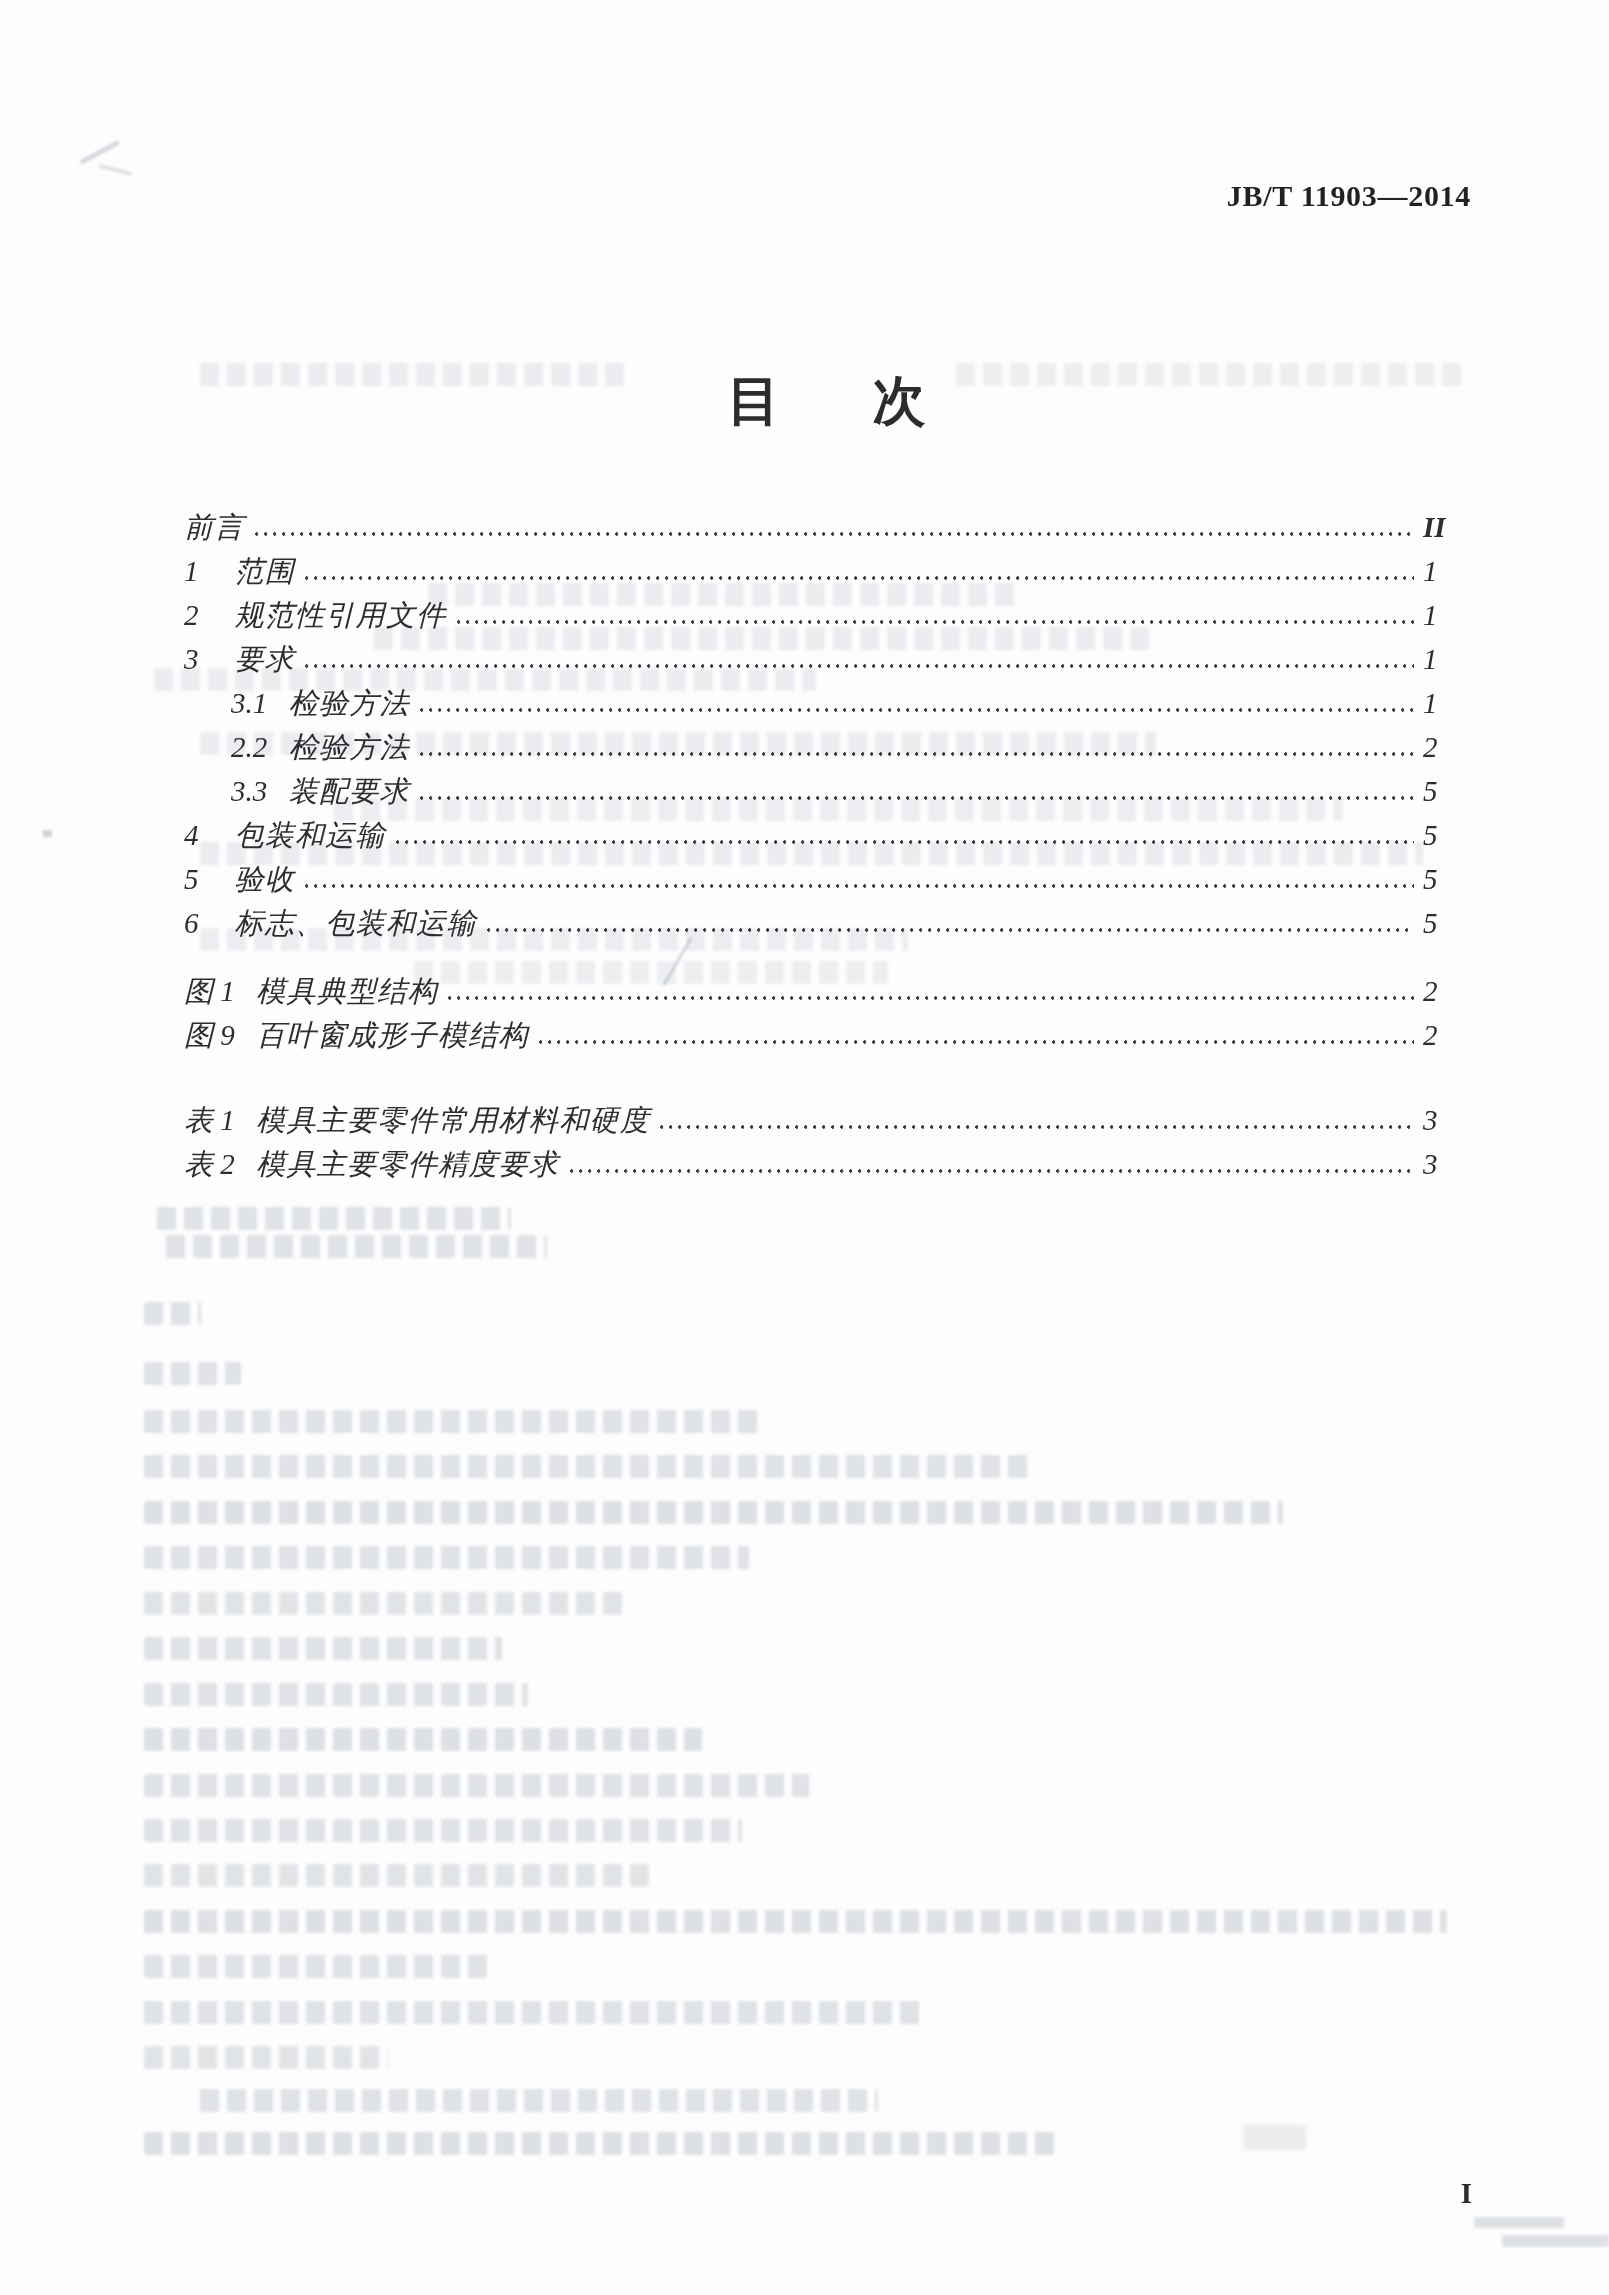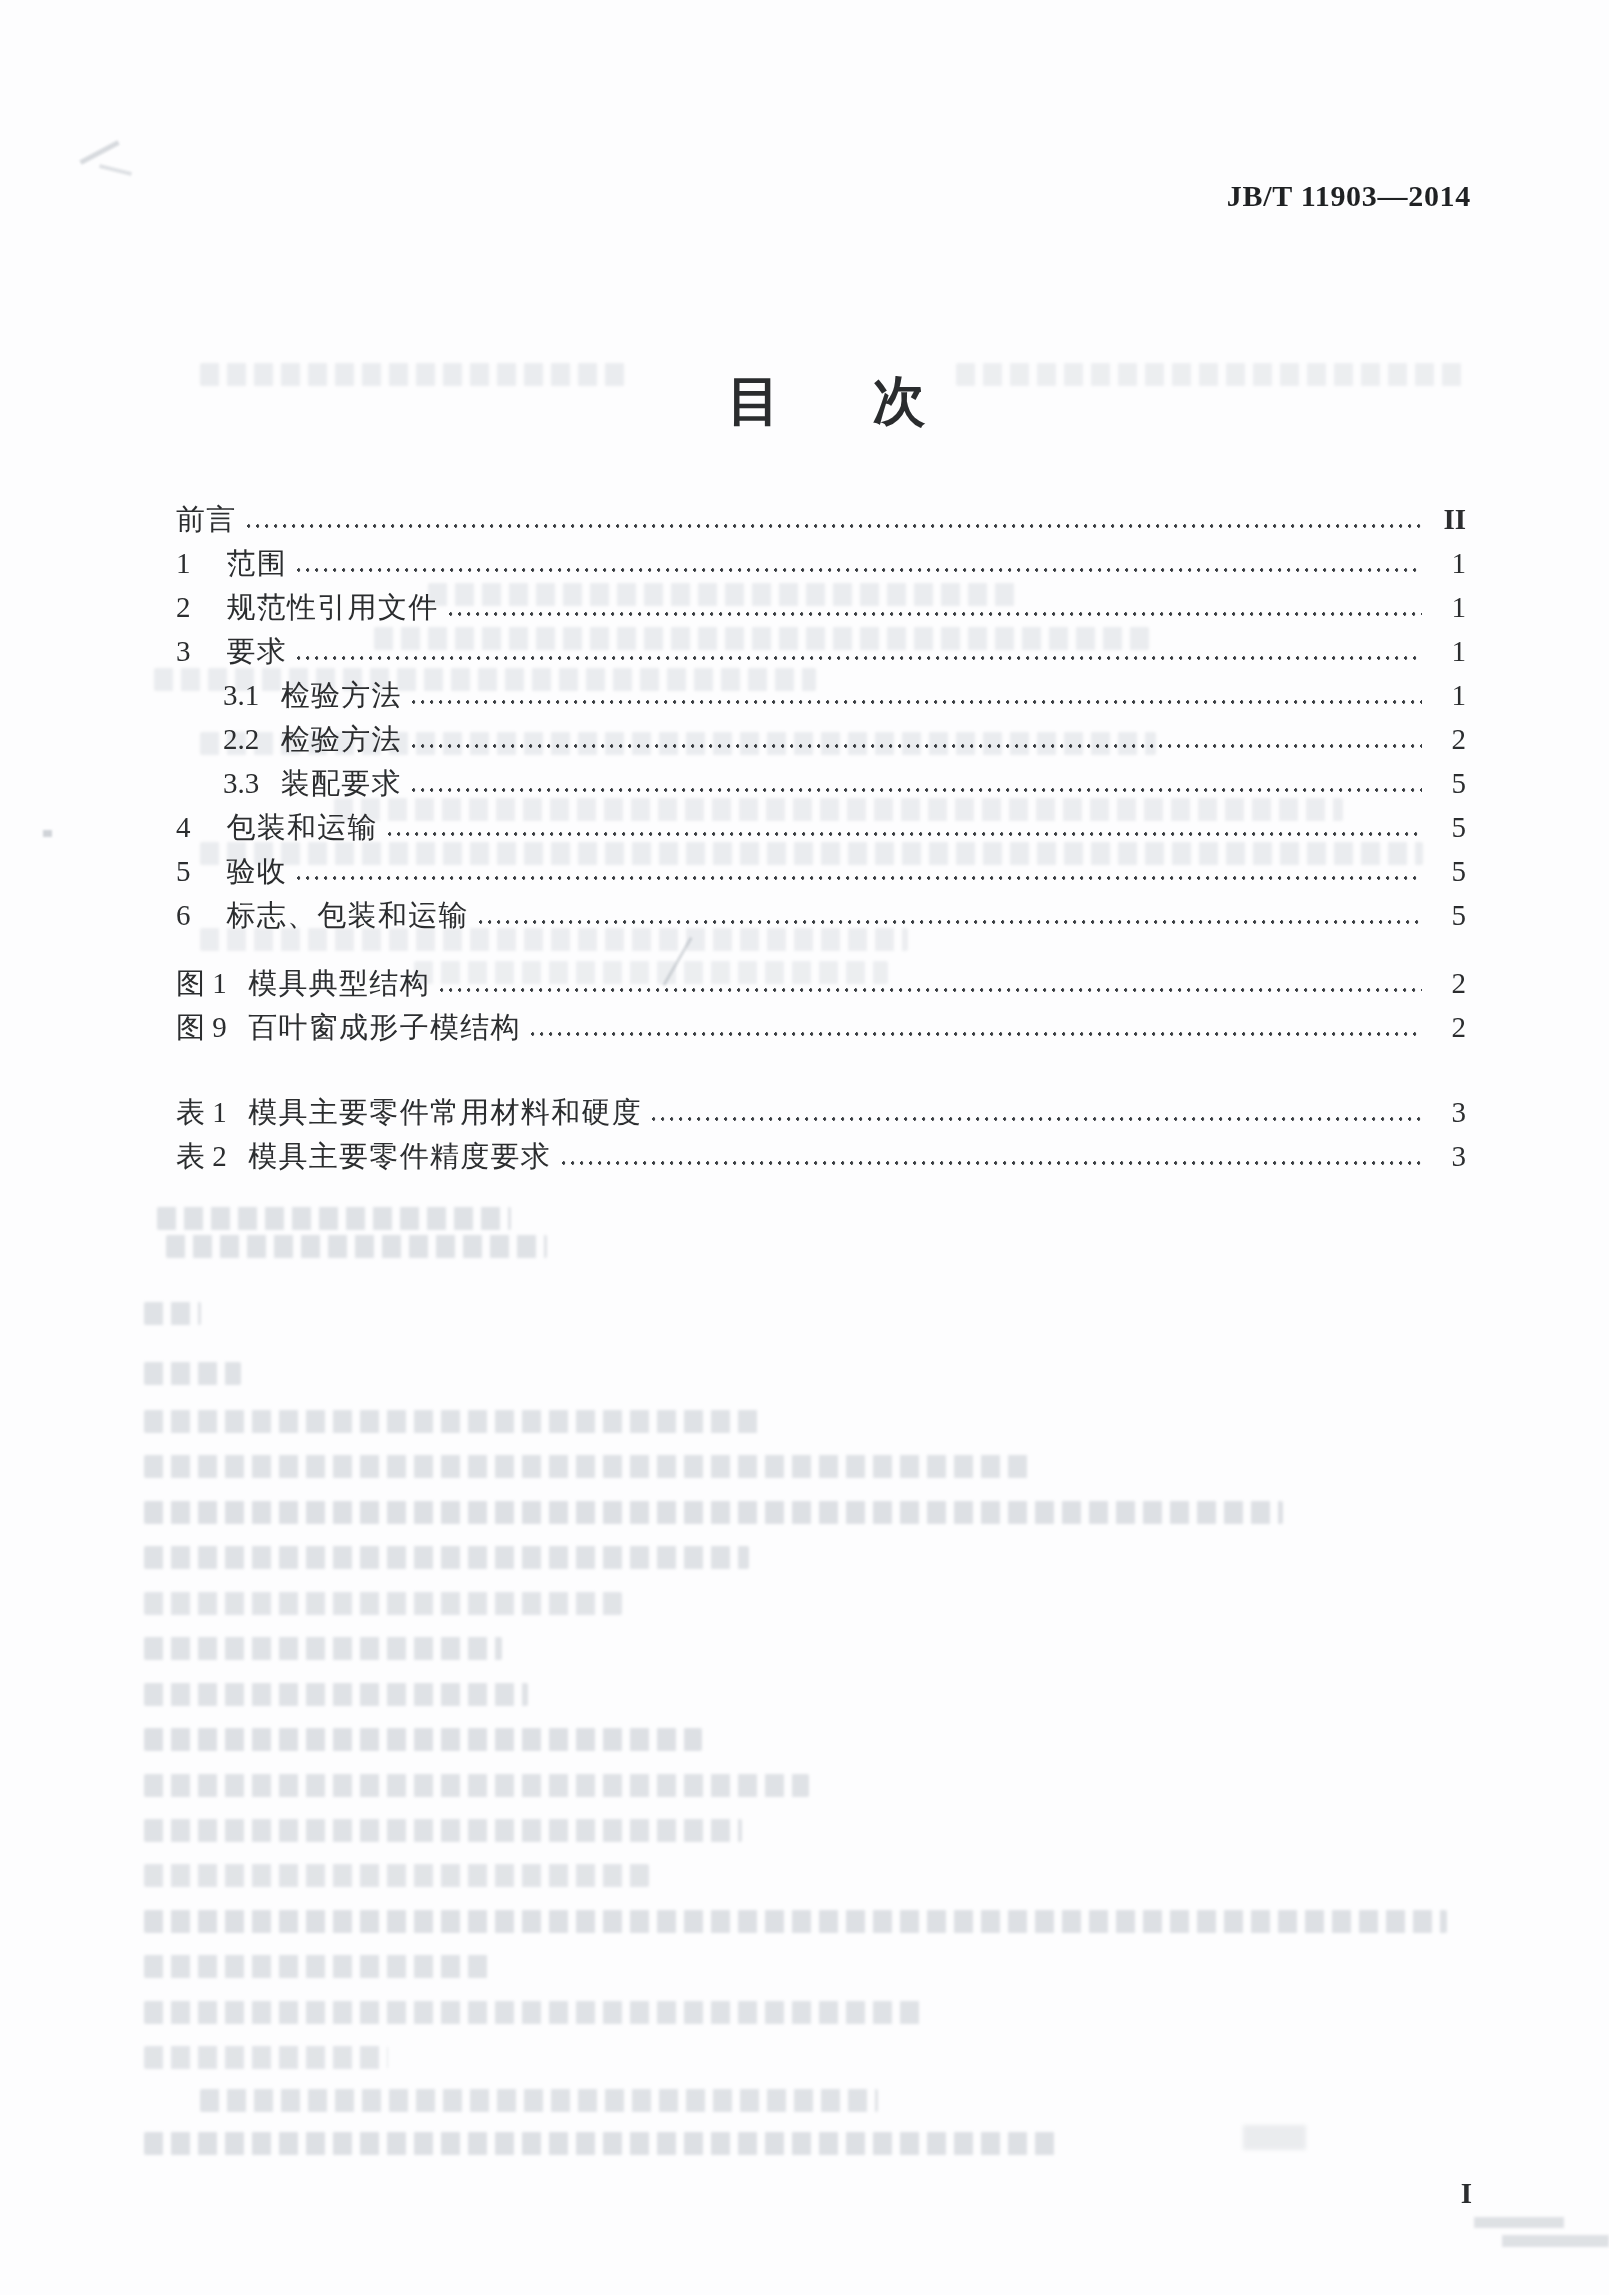--- a/index.html
+++ b/index.html
@@ -24,37 +24,37 @@
     text-align:center;font-size:53px;font-weight:700;
     word-spacing:79px;color:#2a2c2e;
     transform:translateX(21.4px);
   }
 
   
   .toc-block{
     position:absolute;top:486px;left:172px;right:140px;
     font-size:29px;color:#2b2d2f;
   }
-  .toc-group{margin:4px;padding:0;}
+  .toc-group{margin:12px;padding:0;font-style:italic;}
   .toc-group.figures{margin-top:24px;}
   .toc-group.tables{margin-top:41px;}
   .toc-row{
     height:44px;display:flex;align-items:flex-end;
     line-height:1.05;white-space:nowrap;
   }
   .toc-row.indent{padding-left:47px;}
   .num{display:inline-block;min-width:29px;margin-right:21.4px;}
   .num:empty{display:none;}
   .label{letter-spacing:1.3px;}
   .dots{
     flex:1 1 auto;height:6px;margin:0 9.4px 4.7px 9.4px;
     background-image:radial-gradient(circle at 2.7px 3px,#3b3f43 1.5px,rgba(0,0,0,0) 1.9px);
     background-size:9px 6px;background-repeat:repeat-x;
   }
-  .pg{min-width:35px;text-align:right;}
+  .pg{min-width:35px;text-align:left;}
   .pg.roman{font-weight:700;}
 
   
   .footer-page{
     position:absolute;top:2177px;right:138px;
     font-size:29px;font-weight:600;color:#2b2d2f;
   }
 
   
   .ghost-layer{position:absolute;inset:0;pointer-events:none;}

